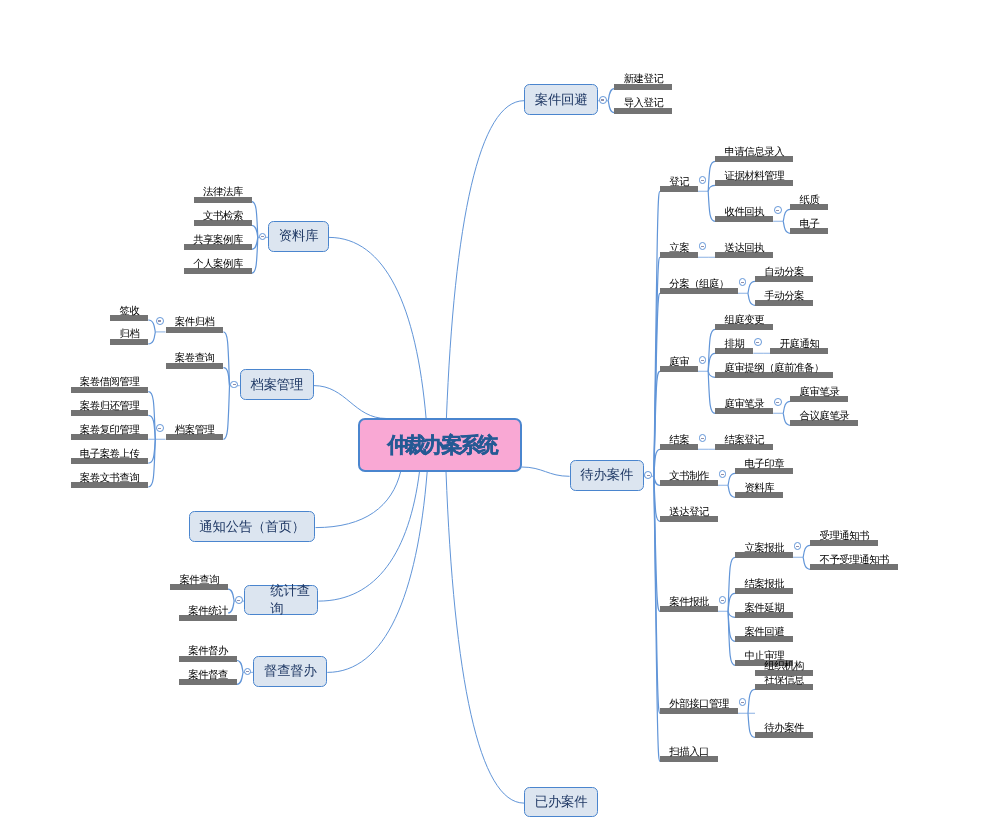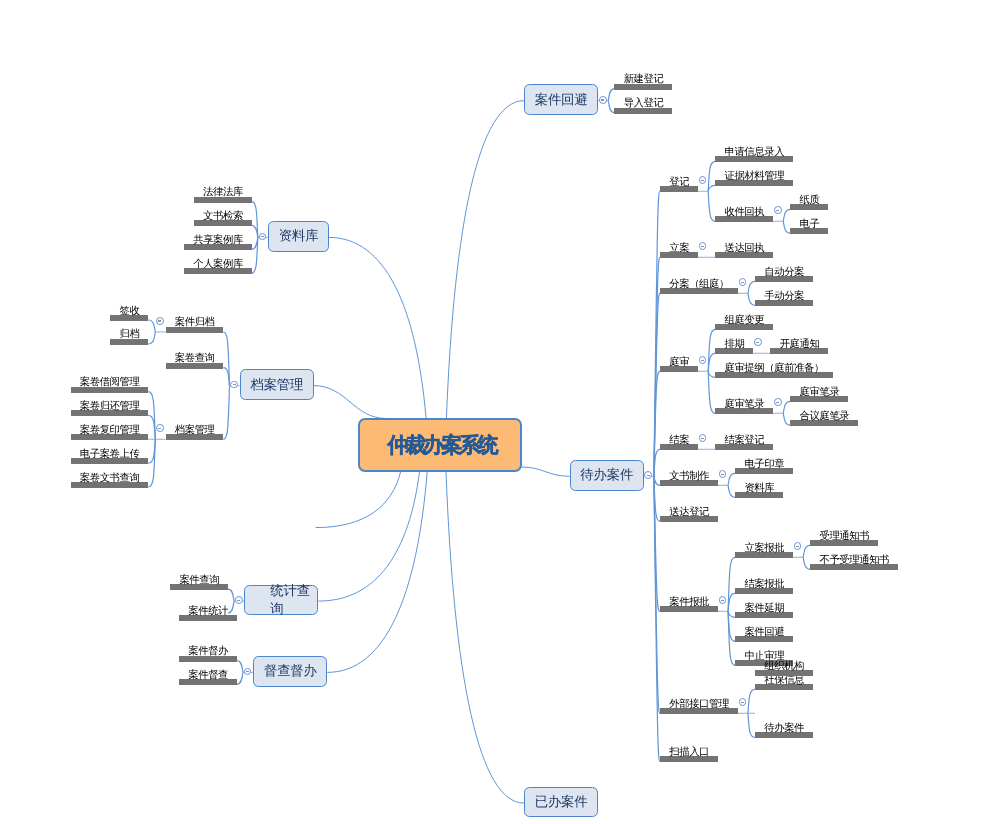--- a/index.html
+++ b/index.html
@@ -1,20 +1,20 @@
 <!DOCTYPE html>
 <html><head>
 <meta charset="utf-8">
 <title>仲裁办案系统 — Mind Map</title>
 <style>
 html,body{margin:0;padding:0;background:#fff;}
 body{width:996px;height:824px;overflow:hidden;font-family:"Liberation Sans",sans-serif;}
 #stage{position:relative;width:996px;height:824px;}
 svg.links{position:absolute;left:0;top:0;}
-.rootbox{position:absolute;box-sizing:border-box;background:#fdba74;border:2.8px solid #4a85ce;border-radius:7px;display:flex;align-items:center;justify-content:center;}
+.rootbox{position:absolute;box-sizing:border-box;background:#f9a8d4;border:2.8px solid #4a85ce;border-radius:7px;display:flex;align-items:center;justify-content:center;}
 .rootbox span{font-size:21px;font-weight:700;color:#255a94;letter-spacing:-3px;margin-right:-3px;-webkit-text-stroke:0.45px #255a94;}
 .box{position:absolute;box-sizing:border-box;background:#dce5f0;border:1.9px solid #4a85ce;border-radius:5.5px;display:flex;align-items:center;justify-content:center;}
 .box span{font-size:13.4px;color:#1f3864;letter-spacing:-0.18px;margin-right:-0.18px;}
 .leaf{position:absolute;box-sizing:border-box;border-bottom:6px solid #737373;height:15px;display:flex;align-items:flex-start;justify-content:center;}
 .leaf span{font-size:10.4px;color:#000;line-height:11px;position:relative;top:-1.5px;letter-spacing:-0.45px;margin-right:-0.45px;}
 .tog{position:absolute;width:7.8px;height:7.8px;box-sizing:border-box;border:1.05px solid #6195d8;border-radius:50%;background:#fff;}
 .tog:after{content:"";position:absolute;left:1.45px;top:2.65px;width:2.9px;height:1.15px;background:#9090ab;}
 
 </style>
 </head>
@@ -298,20 +298,23 @@
     </div>
     <div class="leaf" style="left: 70.5px; top: 425.3px; width: 77.8px;">
       <span>案卷复印管理</span>
     </div>
     <div class="leaf" style="left: 70.5px; top: 449.1px; width: 77.8px;">
       <span>电子案卷上传</span>
     </div>
     <div class="leaf" style="left: 70.5px; top: 473px; width: 77.8px;">
       <span>案卷文书查询</span>
     </div>
+    <div class="box" style="left: 188.593px; top: 511.3px; width: 126.907px; height: 30.6px;">
+      <span>通知公告（首页）</span>
+    </div>
     <div class="box" style="left: 244.336px; top: 584.8px; width: 74.0637px; height: 30.6px; padding-left: 25px;">
       <span>统计查询</span>
     </div>
     <div class="tog" title="collapse-minus-icon" style="left: 234.8px; top: 596.2px;"></div>
     <div class="leaf" style="left: 170.1px; top: 575.2px; width: 57.9px;">
       <span>案件查询</span>
     </div>
     <div class="leaf" style="left: 179px; top: 599px; width: 57.9px; margin-top: 7px;">
       <span>案件统计</span>
     </div>

